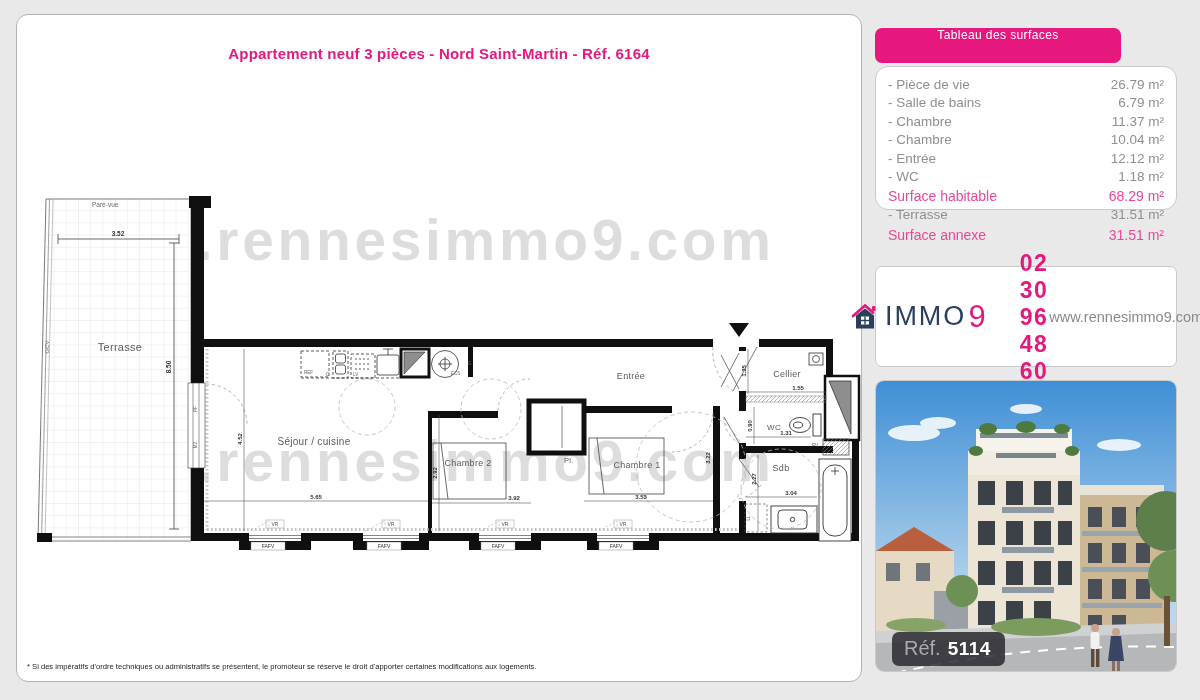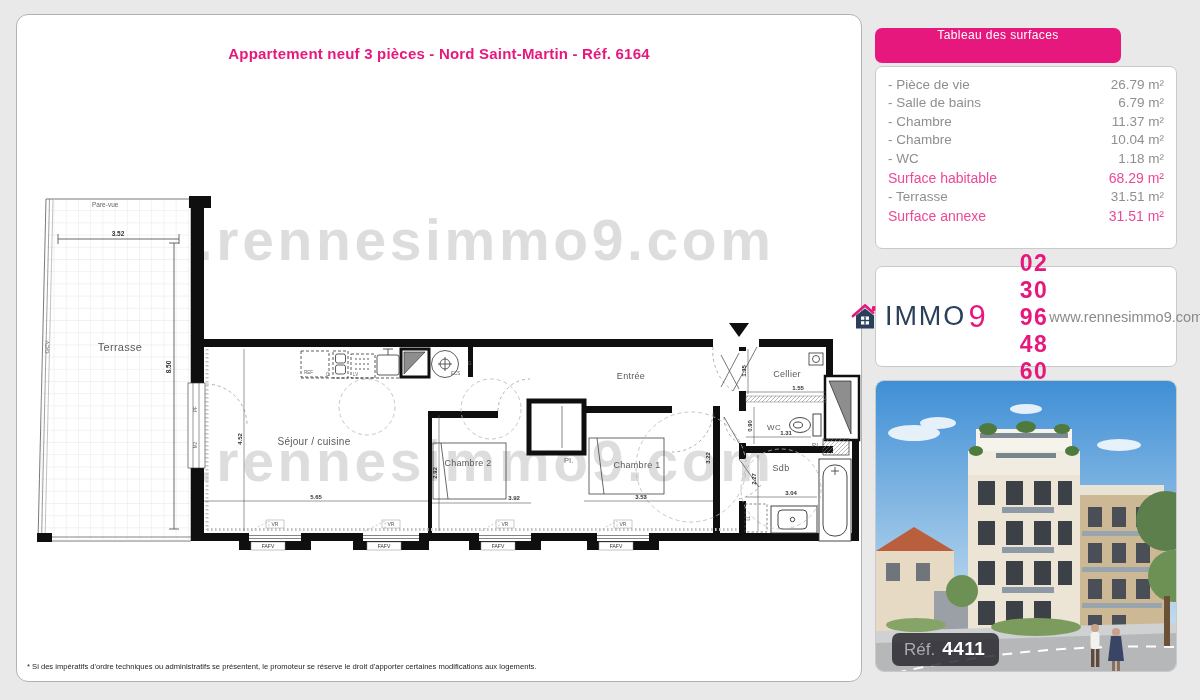--- a/index.html
+++ b/index.html
@@ -11,34 +11,34 @@
   .panel{position:absolute;background:#fff;border:1px solid #c3c3c3;border-radius:10px;box-sizing:border-box;}
   
   #plan-panel{left:16px;top:14px;width:846px;height:668px;border-color:#b2b2b2;border-radius:12px;padding-left:48px;}
   #plan-title{position:absolute;top:30px;left:0;width:100%;text-align:center;
     color:#e6187e;font-size:15px;font-weight:700;letter-spacing:.2px;}
   #plan-svg{position:absolute;left:0;top:0;width:846px;height:668px;}
   #footnote{position:absolute;left:10px;bottom:10px;font-size:7.6px;color:#1d1d1d;}
   
   #surfaces-header{left:875px;top:28px;width:246px;height:35px;background:#e6187e;border:none;border-radius:7px;
     color:#fff;font-size:12px;display:flex;align-items:flex-start;justify-content:center;letter-spacing:.4px;}
-  #surfaces-panel{left:875px;top:66px;width:302px;height:183px;border-radius:7px;padding:9px 12px;border-color:#c9c9c9;}
+  #surfaces-panel{left:875px;top:66px;width:302px;height:144px;border-radius:13px;padding:9px 12px;border-color:#c9c9c9;}
   .srow{display:flex;justify-content:space-between;font-size:13.5px;color:#8f8f8f;line-height:18.4px;}
   .srow.bold{color:#ec4899;font-weight:400;font-size:14px;line-height:20px;}
   #contact-panel{left:875px;top:266px;width:302px;height:101px;border-radius:7px;border-color:#c9c9c9;
     display:flex;flex-direction:row;align-items:center;justify-content:center;gap:1px;}
   .brandline{display:flex;align-items:center;gap:4px;height:34px;}
   .brand-immo{color:#2a3f5c;font-size:27px;letter-spacing:2px;font-weight:400;}
   .brand-9{color:#e6187e;font-size:31px;font-weight:400;margin-left:-2px;}
   #phone{color:#e6187e;font-size:23px;font-weight:700;letter-spacing:1.5px;margin-top:1px;margin-left:33px;}
   #website{color:#8a8a8a;font-size:14.5px;margin-top:1px;}
   #photo-panel{left:875px;top:380px;width:302px;height:292px;border-radius:9px;overflow:hidden;border-color:#c9c9c9;}
   #ref-badge{position:absolute;left:16px;bottom:5px;background:rgba(41,41,47,.85);border-radius:7px;
     padding:5px 14px 6px 12px;display:flex;align-items:baseline;gap:7px;}
-  #ref-badge .ref-label{color:#aaaab2;font-size:17px;}
+  #ref-badge .ref-label{color:#aaaab2;font-size:20px;}
   #ref-badge .ref-num{color:#fff;font-size:19px;font-weight:700;letter-spacing:.5px;}
   svg text{font-family:"Liberation Sans",sans-serif;}
   .roomlbl{fill:#5a5a5a;letter-spacing:.3px;}
   .dim{fill:#333;font-weight:600;}
   .tiny{fill:#666;}
 </style>
 </head>
 <body>
 
 <div class="panel" id="plan-panel">
@@ -326,20 +326,24 @@
     </div>
   <div class="srow">
       <span>- Chambre</span>
       <span>11.37 m²</span>
     </div>
   <div class="srow">
       <span>- Chambre</span>
       <span>10.04 m²</span>
     </div>
   <div class="srow">
+      <span>- Entrée</span>
+      <span>12.12 m²</span>
+    </div>
+  <div class="srow">
       <span>- WC</span>
       <span>1.18 m²</span>
     </div>
   <div class="srow bold">
       <span>Surface habitable</span>
       <span>68.29 m²</span>
     </div>
   <div class="srow">
       <span>- Terrasse</span>
       <span>31.51 m²</span>
@@ -467,15 +471,15 @@
       <rect x="215" y="268" width="3.4" height="18" fill="#5d4a3c"></rect>
       <rect x="220" y="268" width="3.4" height="18" fill="#5d4a3c"></rect>
       <circle cx="240" cy="251" r="4" fill="#c9a289"></circle>
       <path d="M 235,255 L 245,255 L 248,280 L 232,280 Z" fill="#3a4566"></path>
       <rect x="236" y="280" width="3" height="10" fill="#8a6f5c"></rect>
       <rect x="241" y="280" width="3" height="10" fill="#8a6f5c"></rect>
     </g>
   </svg>
   <div id="ref-badge">
     <span class="ref-label">Réf.</span>
-    <span class="ref-num">4411</span>
+    <span class="ref-num">5114</span>
   </div>
 </div>
 
 </body></html>

